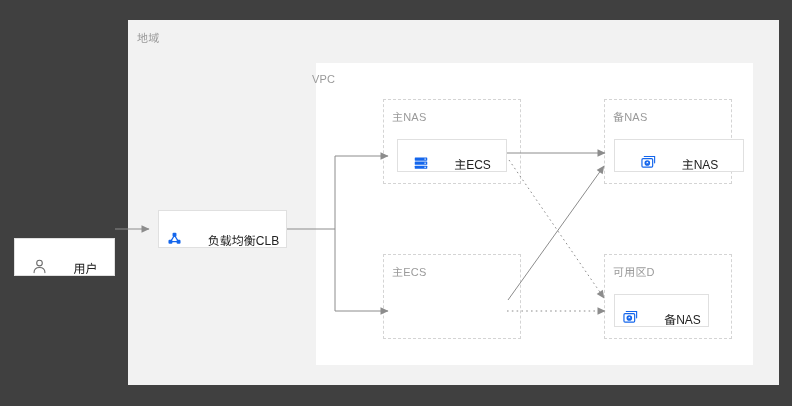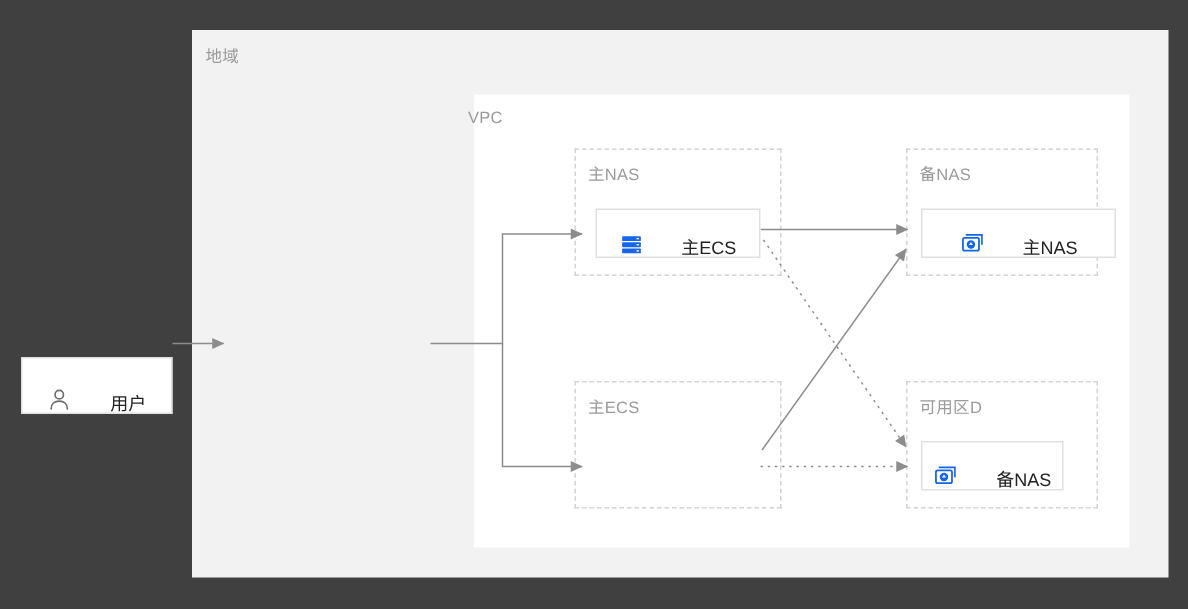--- a/index.html
+++ b/index.html
@@ -144,20 +144,31 @@
   <div class="node node-user">
     <span class="icon">
       <svg width="17" height="17" viewBox="0 0 20 20" xmlns="http://www.w3.org/2000/svg">
         <circle cx="10" cy="6" r="3.3" fill="none" stroke="#6b6b6b" stroke-width="1.3"></circle>
         <path d="M3.6,17.2 C3.6,13.1 6.5,11.1 10,11.1 C13.5,11.1 16.4,13.1 16.4,17.2" fill="none" stroke="#6b6b6b" stroke-width="1.3" stroke-linecap="round"></path>
       </svg>
     </span>
     <span class="node-label">用户</span>
   </div>
 
+  <div class="node node-clb">
+    <span class="icon">
+      <svg width="17" height="17" viewBox="0 0 20 20" xmlns="http://www.w3.org/2000/svg">
+        <path d="M10,6.2 L5.4,13.6 M10,6.2 L14.6,13.6 M5.4,13.6 L14.6,13.6" stroke="#1466ec" stroke-width="1.5" fill="none"></path>
+        <rect x="7.7" y="3.3" width="4.6" height="4.6" rx="1.2" fill="#1466ec"></rect>
+        <rect x="2.9" y="11.6" width="4.6" height="4.6" rx="1.2" fill="#1466ec"></rect>
+        <rect x="12.5" y="11.6" width="4.6" height="4.6" rx="1.2" fill="#1466ec"></rect>
+      </svg>
+    </span>
+    <span class="node-label">负载均衡CLB</span>
+  </div>
 
   <div class="node node-ecs-primary">
     <span class="icon">
       <svg width="16" height="16" viewBox="0 0 20 20" xmlns="http://www.w3.org/2000/svg">
         <rect x="2.2" y="3.1" width="15.6" height="4.0" rx="0.7" fill="#1466ec"></rect>
         <rect x="2.2" y="8.2" width="15.6" height="4.0" rx="0.7" fill="#1466ec"></rect>
         <rect x="2.2" y="13.3" width="15.6" height="4.0" rx="0.7" fill="#1466ec"></rect>
         <rect x="14.2" y="4.5" width="2.0" height="1.2" fill="#ffffff"></rect>
         <rect x="14.2" y="9.6" width="2.0" height="1.2" fill="#ffffff"></rect>
         <rect x="14.2" y="14.7" width="2.0" height="1.2" fill="#ffffff"></rect>

